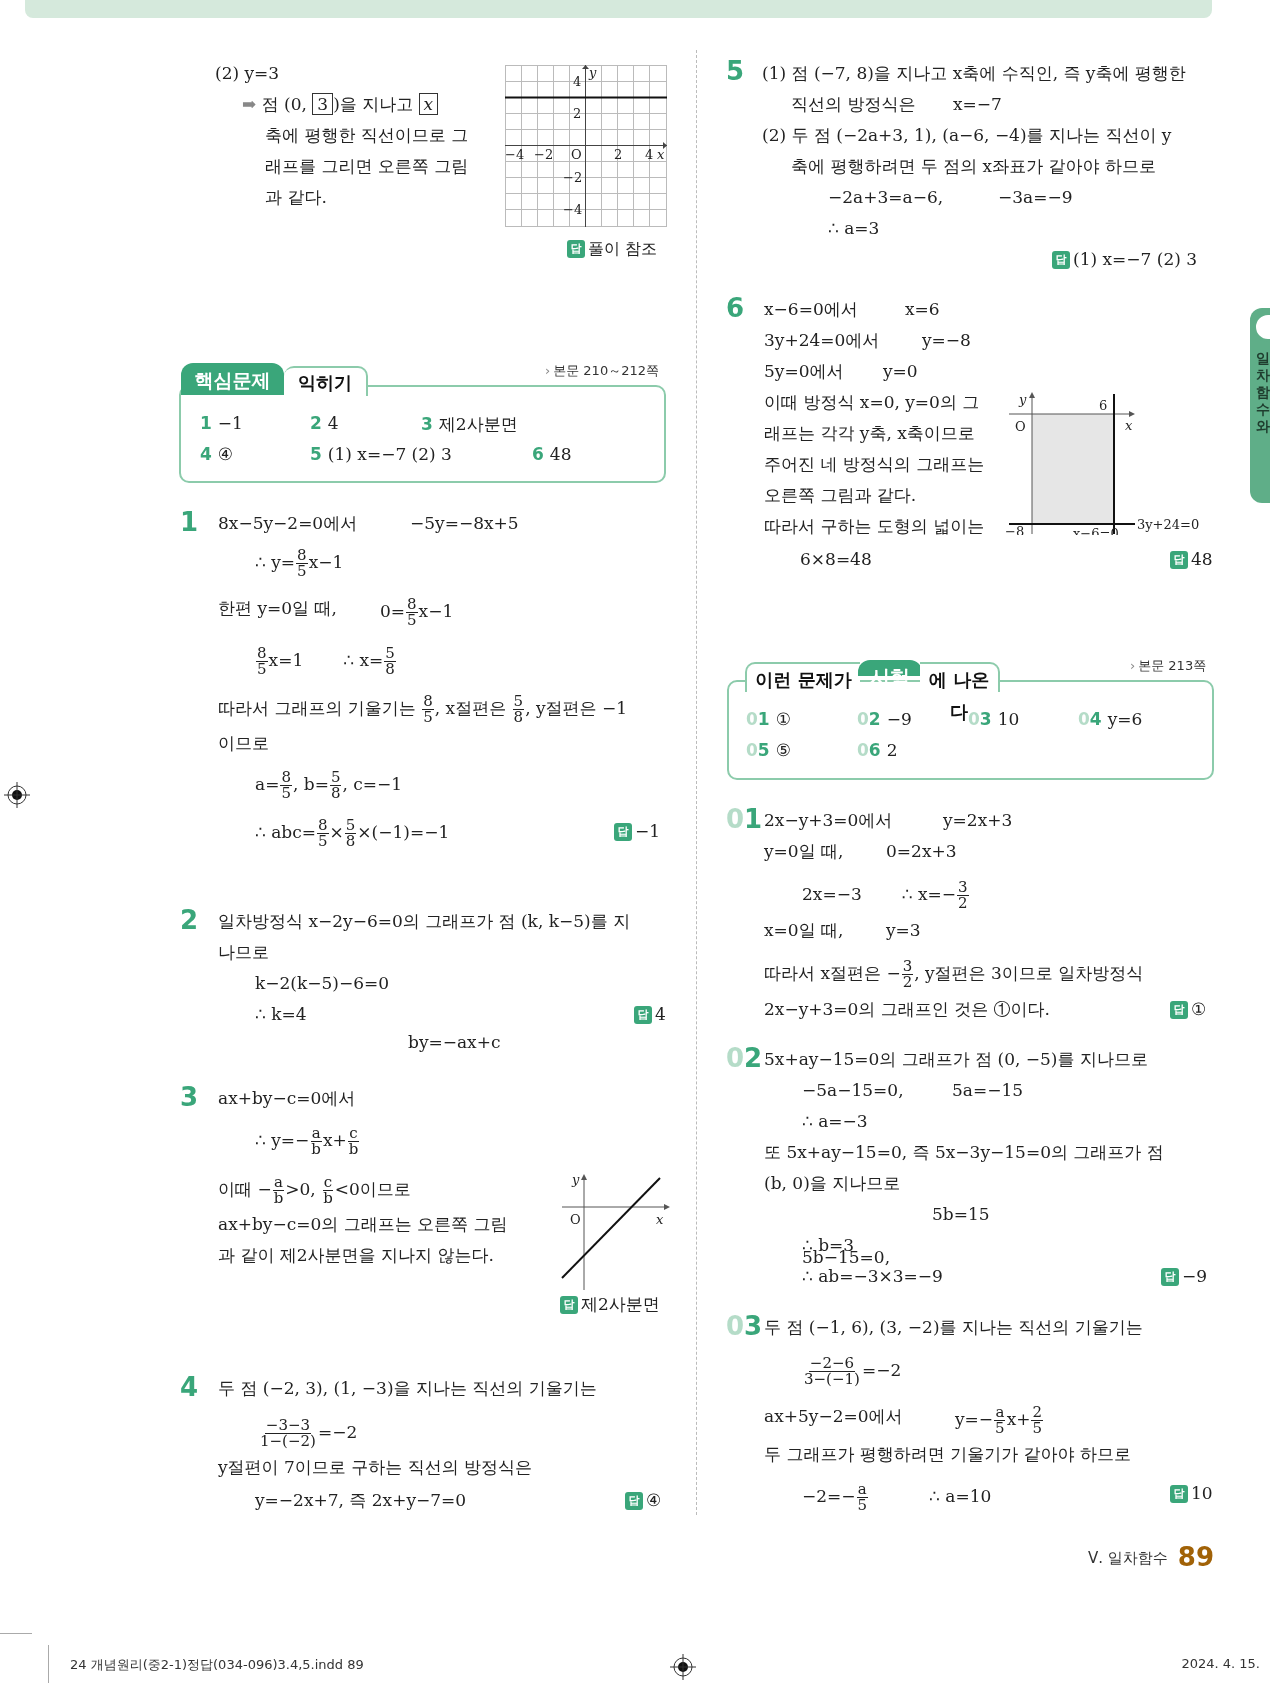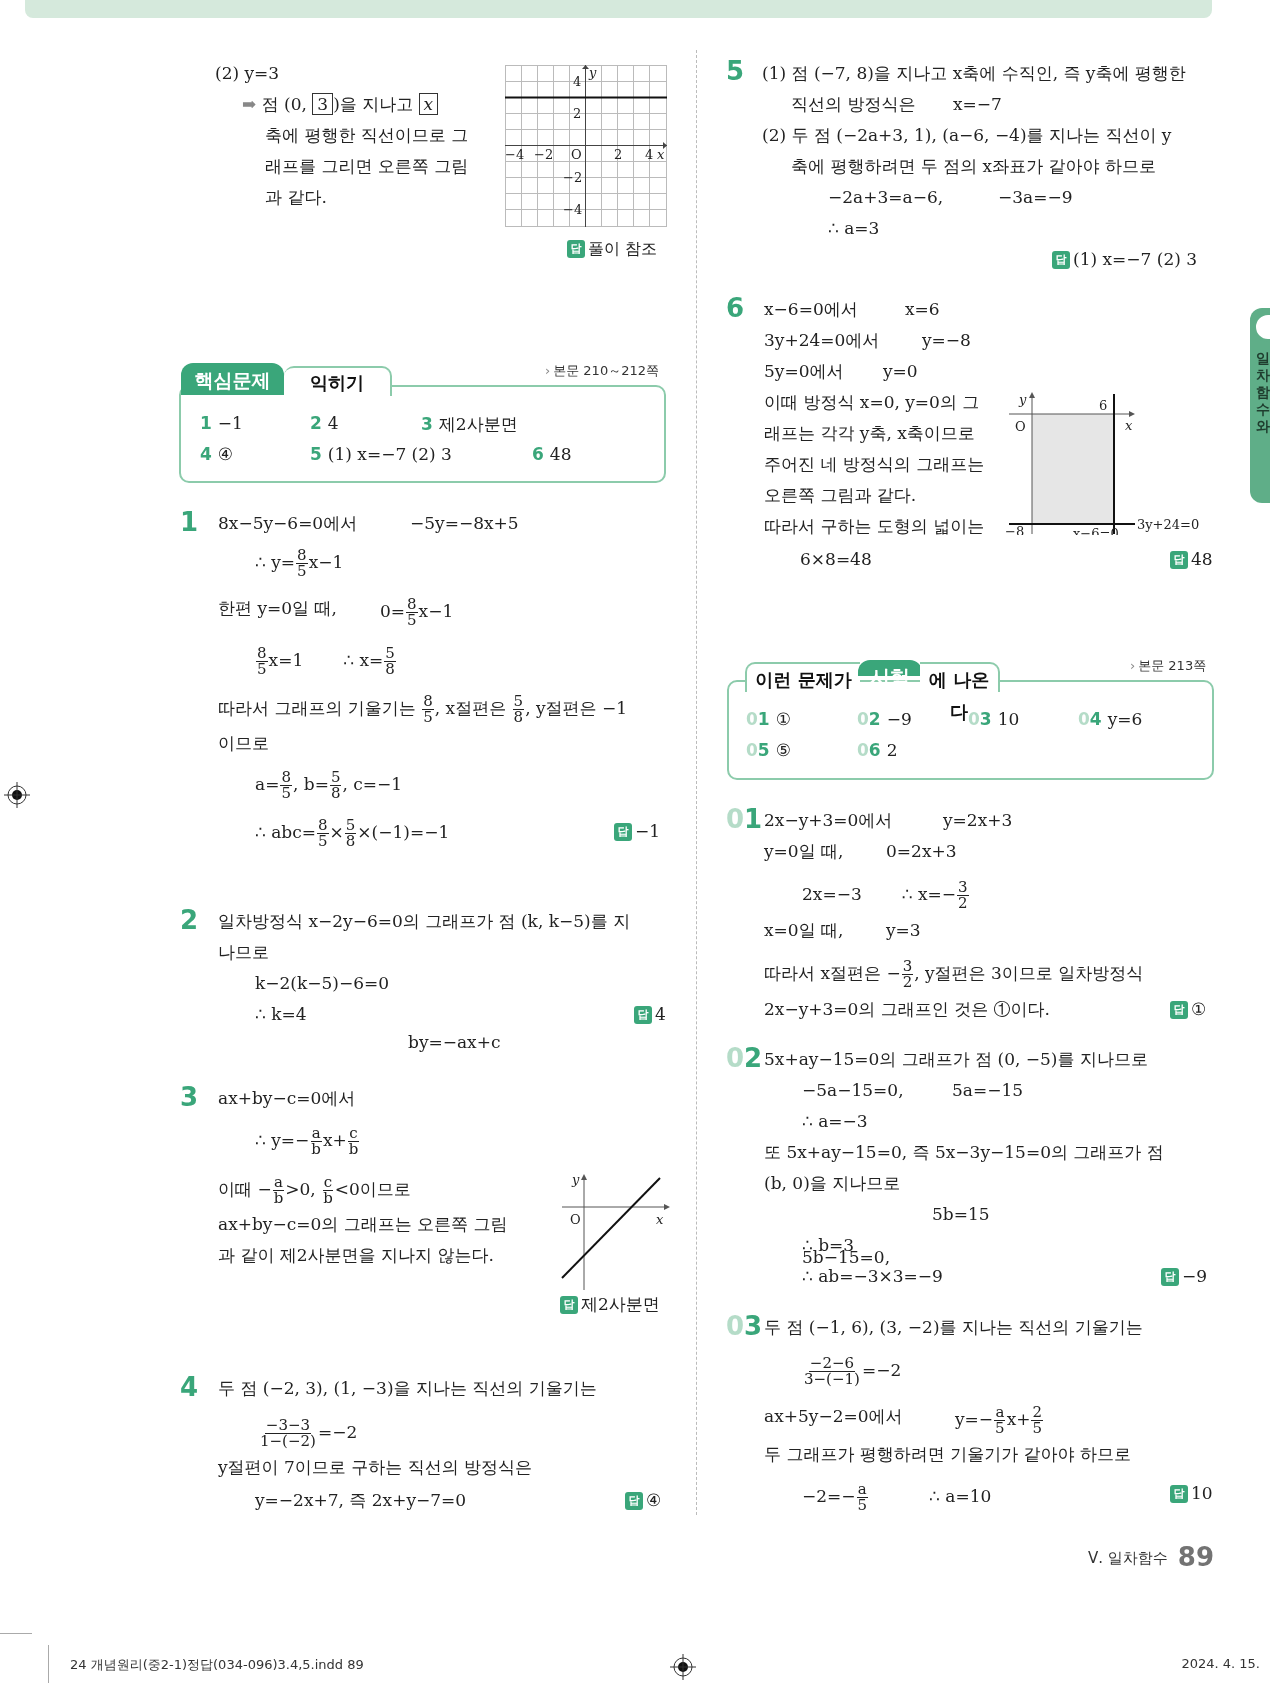--- a/index.html
+++ b/index.html
@@ -21,21 +21,21 @@
   .ref { position: absolute; font-family: "DejaVu Sans", sans-serif; font-size: 13px; color: #333; white-space: nowrap; }
   .ref .chev { color: #888; margin-right: 3px; }
   .sum-item { position: absolute; white-space: nowrap; font-size: 17px; }
   .sum-item .k { color: #3aa67a; font-family: "DejaVu Sans", sans-serif; font-weight: bold; margin-right: 6px; }
   .sum-item .k .d0 { color: #b5dcc8; }
   .divider-v { position: absolute; left: 696px; top: 50px; width: 0; height: 1465px; border-left: 1px dashed #bbb; }
   .side-tab { position: absolute; left: 1250px; top: 308px; width: 30px; height: 195px; background: #5fae88; border-radius: 12px 0 0 12px; }
   .side-tab .cap { position: absolute; left: 3px; top: 4px; width: 30px; height: 30px; background: #fff; border: 3px solid #5fae88; border-radius: 50% 0 0 50%; }
   .side-tab .txt { position: absolute; left: 6px; top: 42px; width: 16px; font-family: "DejaVu Sans", sans-serif; font-size: 14px; font-weight: bold; color: #1f3d2e; line-height: 17px; word-break: break-all; }
   .footer-right { position: absolute; right: 56px; top: 1542px; font-family: "DejaVu Sans", sans-serif; font-size: 15px; color: #333; }
-  .footer-right .pg { font-size: 26px; font-weight: bold; color: #737373; margin-left: 10px; vertical-align: -3px; }
+  .footer-right .pg { font-size: 26px; font-weight: bold; color: #a16207; margin-left: 10px; vertical-align: -3px; }
   .slug { position: absolute; top: 1656px; font-family: "DejaVu Sans", sans-serif; font-size: 13px; color: #333; }
 </style>
 </head>
 <body>
 
 <div class="abs top-band"></div>
 <div class="divider-v"></div>
 
 <svg class="abs" style="left:4px;top:782px" width="26" height="26">
   <circle cx="13" cy="13" r="9" fill="none" stroke="#333" stroke-width="1"></circle>
@@ -102,33 +102,33 @@
     </g>
   </svg>
   <div class="line sans" style="left:567px;top:238px;font-size:16px">
     <span class="ans-badge">답</span><span>풀이 참조</span>
   </div>
 </div>
 
 <div>
   <div class="summary-box" style="left:179px;top:385px;width:487px;height:98px"></div>
   <div class="tab-green" style="left:181px;top:363px;width:103px;height:32px;line-height:34px">핵심문제</div>
-  <div class="tab-white" style="left:284px;top:366px;width:108px;height:30px;line-height:30px;border-left:none">익히기</div>
+  <div class="tab-white" style="left:284px;top:366px;width:84px;height:30px;line-height:30px;border-left:none">익히기</div>
   <div class="ref" style="left:545px;top:362px"><span class="chev">›</span><span>본문 210～212쪽</span></div>
   <div class="sum-item" style="left:200px;top:413px"><span class="k">1</span><span>−1</span></div>
   <div class="sum-item" style="left:310px;top:413px"><span class="k">2</span><span>4</span></div>
   <div class="sum-item" style="left:421px;top:413px"><span class="k">3</span><span>제2사분면</span></div>
   <div class="sum-item" style="left:200px;top:444px"><span class="k">4</span><span>④</span></div>
   <div class="sum-item" style="left:310px;top:444px"><span class="k">5</span><span>(1) x=−7   (2) 3</span></div>
   <div class="sum-item" style="left:532px;top:444px"><span class="k">6</span><span>48</span></div>
 </div>
 
 <div>
   <div class="abs num-green" style="left:180px;top:507px">1</div>
-  <div class="line" style="left:218px;top:512px">8x−5y−6=0에서</div>
+  <div class="line" style="left:218px;top:512px">8x−5y−2=0에서</div>
   <div class="line" style="left:410px;top:512px">−5y=−8x+5</div>
   <div class="line" style="left:255px;top:548px"><span>∴ y=</span><span class="frac">
         <span class="n">8</span>
         <span class="d">5</span>
       </span><span>x−1</span></div>
   <div class="line" style="left:218px;top:597px">한편 y=0일 때,</div>
   <div class="line" style="left:380px;top:597px"><span>0=</span><span class="frac">
         <span class="n">8</span>
         <span class="d">5</span>
       </span><span>x−1</span></div>

